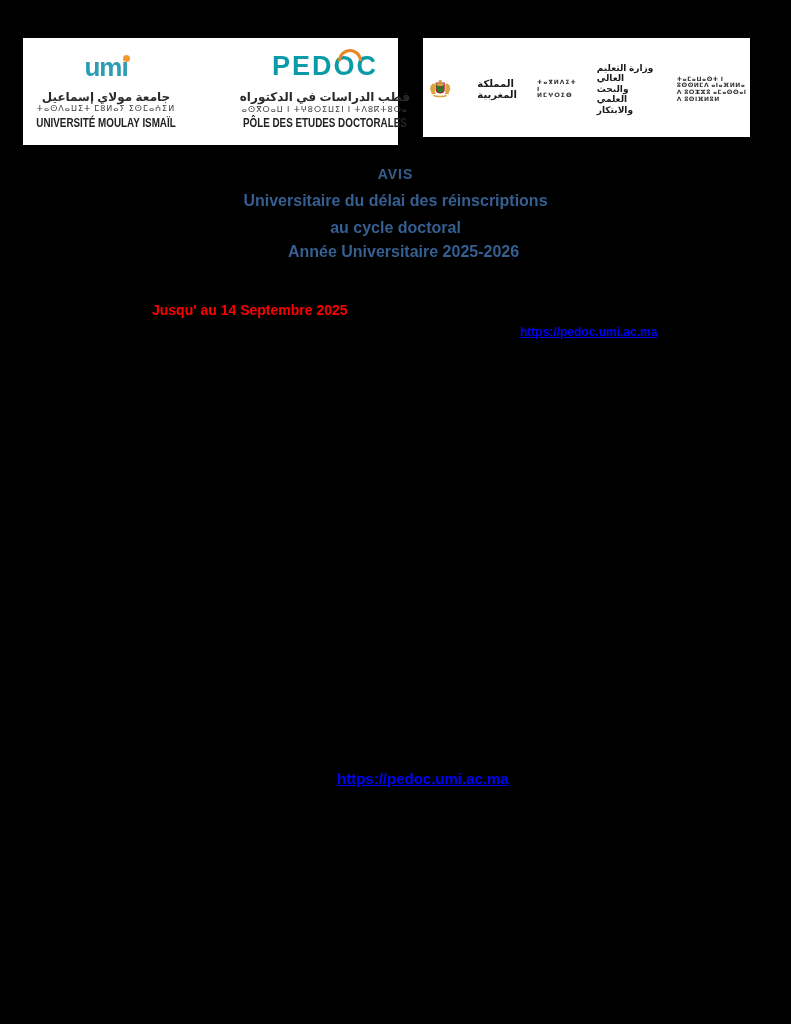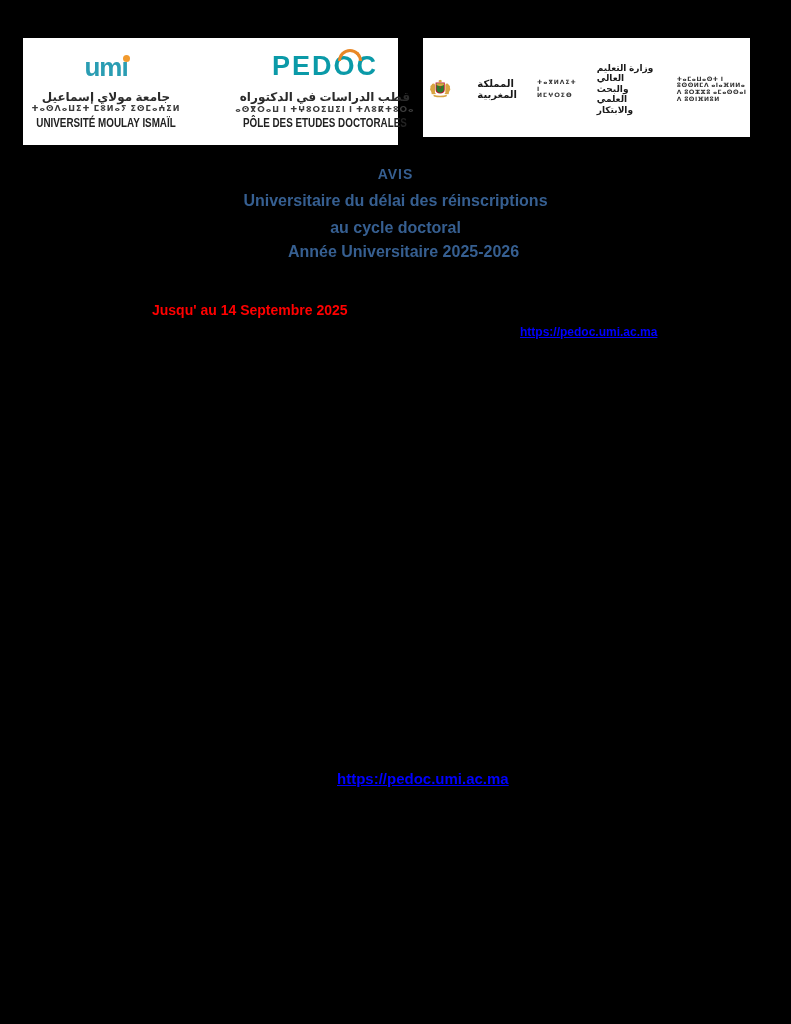--- a/index.html
+++ b/index.html
@@ -15,21 +15,21 @@
   .umi-box{left:23px;top:38px;width:375px;height:107px;display:flex;align-items:stretch;}
   .logo-col{display:flex;flex-direction:column;align-items:center;justify-content:center;line-height:1.05;}
   .umi-col{width:166px;}
   .pedoc-col{flex:1;padding-left:36px;}
   .vdivider{width:2px;background:#7d8f9b;margin:14px 0;}
   .umi-wordmark{font-weight:bold;font-size:26px;color:#2a9db3;letter-spacing:-1px;position:relative;line-height:1;}
   .umi-wordmark .idot{position:absolute;top:1px;right:-2px;width:7px;height:7px;border-radius:50%;background:#f29a2e;}
   .pedoc-wordmark{font-weight:bold;font-size:27px;color:#0b9aa8;letter-spacing:2px;line-height:1;position:relative;}
   .pedoc-wordmark .oarc{position:absolute;top:-4px;left:66px;width:18px;height:9px;border:3px solid #e98826;border-bottom:none;border-radius:12px 12px 0 0;}
   .ar-line{font-size:12px;font-weight:bold;color:#2b2b2b;margin-top:11px;}
-  .tif-line{font-size:8px;font-weight:bold;color:#3c3c3c;margin-top:2px;letter-spacing:1px;white-space:nowrap;}
+  .tif-line{font-size:8px;font-weight:normal;color:#3c3c3c;margin-top:2px;letter-spacing:1px;white-space:nowrap;}
   .latin-line{font-size:12px;font-weight:bold;color:#222;margin-top:3px;transform:scaleX(0.82);white-space:nowrap;}
   
   .ministry-box{left:423px;top:38px;width:327px;height:99px;display:flex;align-items:center;justify-content:flex-start;padding-top:3px;gap:20px;}
   .coa{width:110px;height:58px;display:block;}
   .kingdom-ar{font-size:10px;font-weight:bold;color:#1a1a1a;line-height:1.1;}
   .kingdom-tif{font-size:6px;font-weight:bold;color:#333;line-height:1.1;letter-spacing:1px;}
   .ministry-ar{font-size:9px;font-weight:bold;color:#1a1a1a;line-height:1.15;}
   .ministry-tif{font-size:6px;font-weight:bold;color:#333;line-height:1.1;letter-spacing:0.5px;}
   
   .heading-line{position:absolute;left:0;width:791px;text-align:center;color:#365f91;font-weight:bold;}

